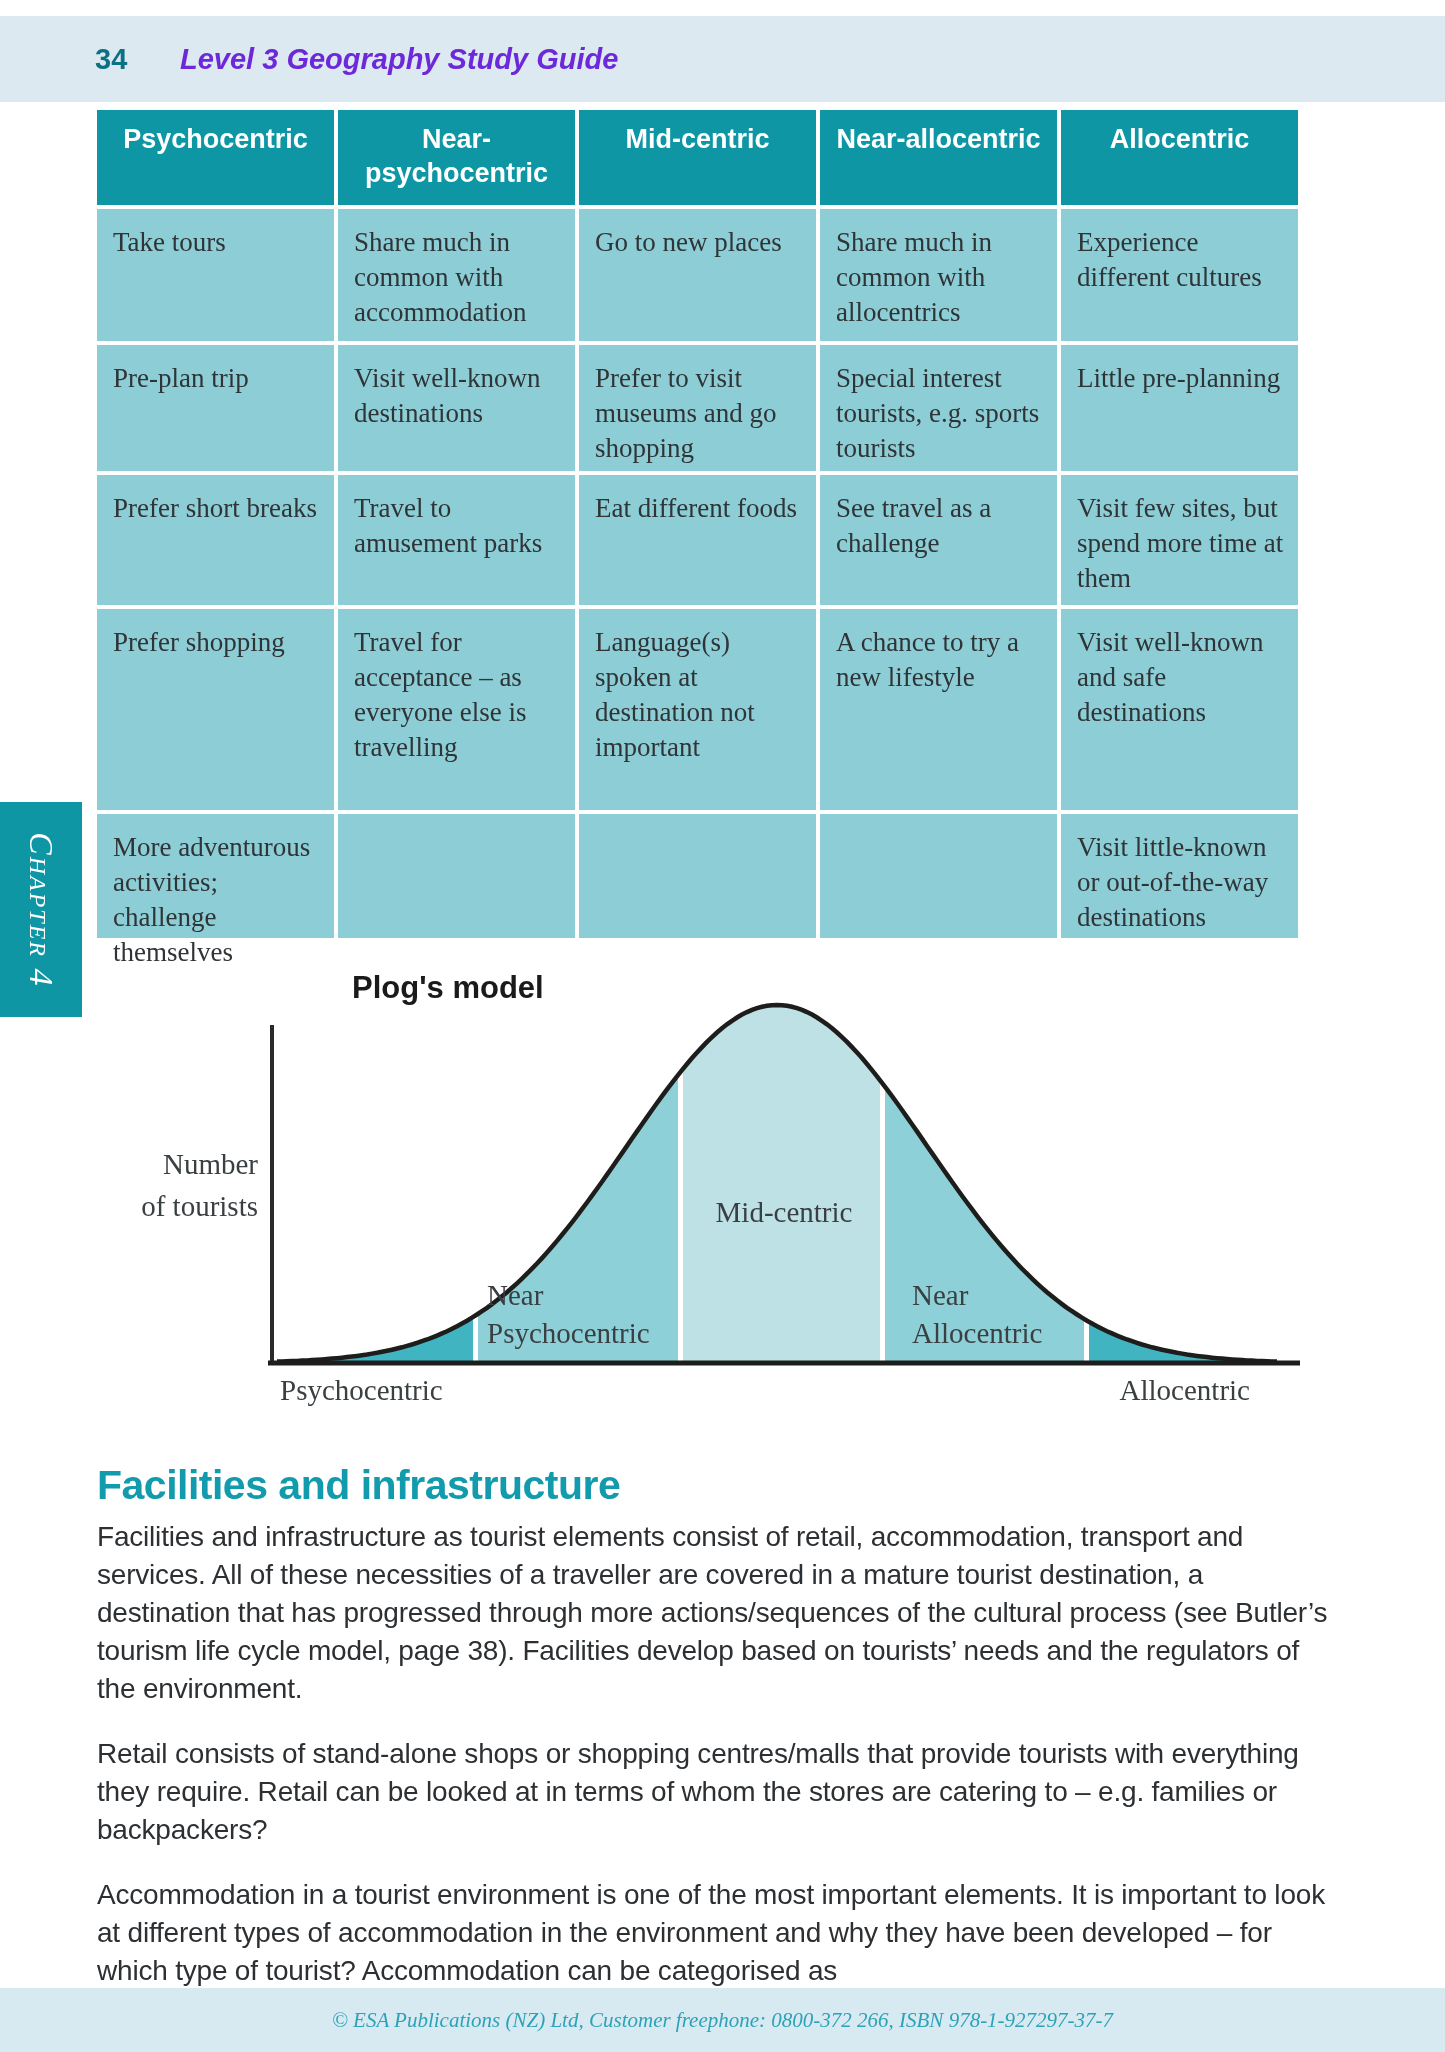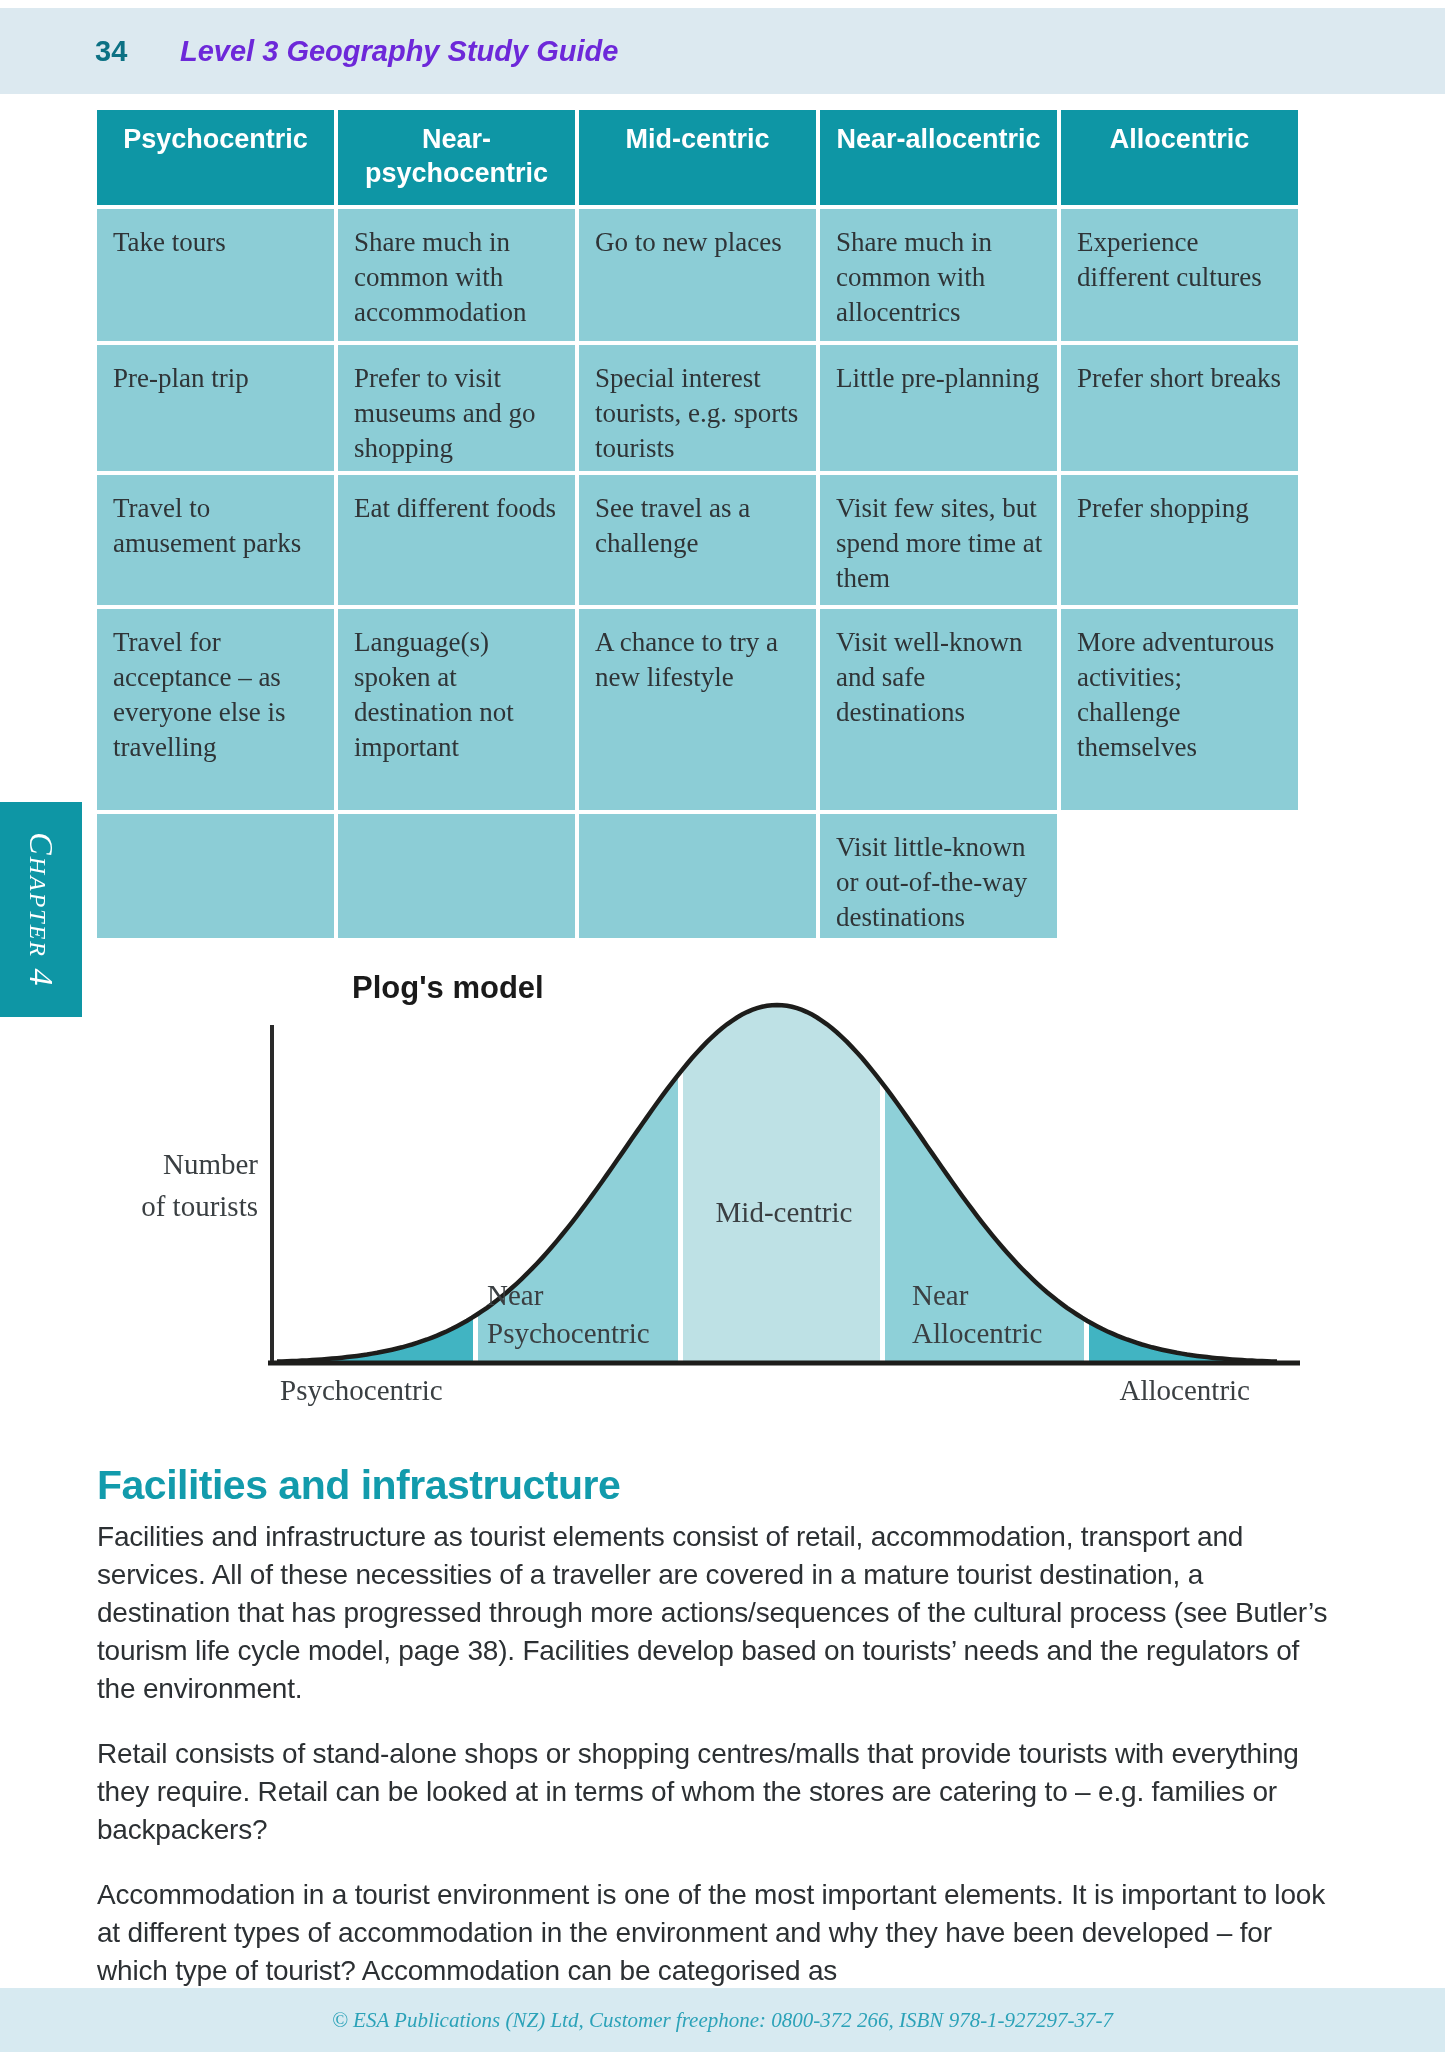--- a/index.html
+++ b/index.html
@@ -1,20 +1,20 @@
 <!DOCTYPE html>
 <html><head>
 <meta charset="utf-8">
 <style>
   html,body{margin:0;padding:0;background:#ffffff;}
   .page{position:relative;width:1445px;height:2052px;background:#ffffff;overflow:hidden;
         font-family:"Liberation Sans",sans-serif;}
 
   
-  .top-band{position:absolute;left:0;top:8px;width:1445px;height:86px;background:#dce9f0;
+  .top-band{position:absolute;left:0;top:16px;width:1445px;height:86px;background:#dce9f0;
             display:flex;align-items:center;}
   .page-num{position:absolute;left:95px;font-size:29px;font-weight:bold;color:#0c7184;}
   .book-title{position:absolute;left:180px;font-size:29px;font-weight:bold;font-style:italic;color:#6d28d9;}
 
   
   .chapter-tab{position:absolute;left:0;top:802px;width:82px;height:215px;background:#0e96a5;
                display:flex;align-items:center;justify-content:center;}
   .chapter-tab span{writing-mode:vertical-rl;color:#ffffff;font-family:"Liberation Serif",serif;
                     font-style:italic;font-variant:small-caps;font-size:34px;letter-spacing:2px;}
 
@@ -65,20 +65,21 @@
     <div class="th">Near-allocentric</div>
     <div class="th">Allocentric</div>
 
     <div class="td">Take tours</div>
     <div class="td">Share much in common with accommodation</div>
     <div class="td">Go to new places</div>
     <div class="td">Share much in common with allocentrics</div>
     <div class="td">Experience different cultures</div>
 
     <div class="td">Pre-plan trip</div>
+    <div class="td">Visit well-known destinations</div>
     <div class="td">Prefer to visit museums and go shopping</div>
     <div class="td">Special interest tourists, e.g. sports tourists</div>
     <div class="td">Little pre-planning</div>
 
     <div class="td">Prefer short breaks</div>
     <div class="td">Travel to amusement parks</div>
     <div class="td">Eat different foods</div>
     <div class="td">See travel as a challenge</div>
     <div class="td">Visit few sites, but spend more time at them</div>
 

